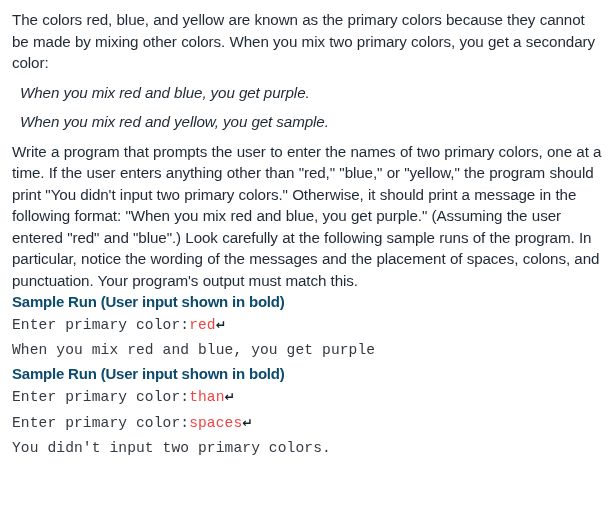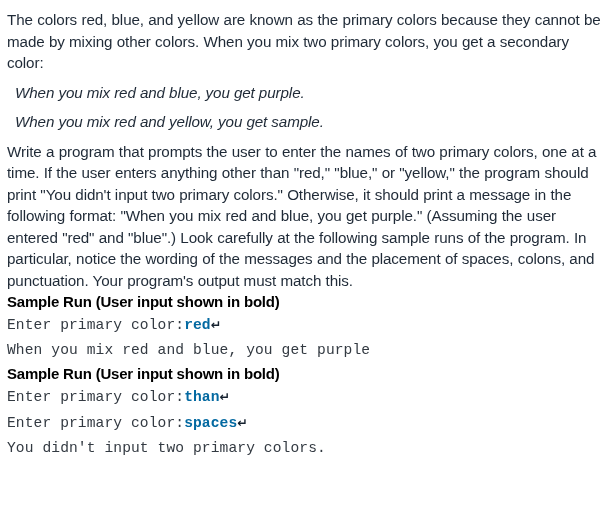--- a/index.html
+++ b/index.html
@@ -8,21 +8,21 @@
     background: #ffffff;
   }
   body {
     width: 613px;
     height: 517px;
     overflow: hidden;
     font-family: "Liberation Sans", sans-serif;
     color: #1f2a37;
   }
   #page {
-    padding: 9px 8px 0 7px;
+    padding: 9px 8px 0 12px;
     box-sizing: border-box;
     width: 613px;
   }
   .para {
     font-family: "Liberation Sans", sans-serif;
     font-size: 15.2px;
     line-height: 21.5px;
     color: #1f2a37;
     margin: 0;
     letter-spacing: -0.1px;
@@ -35,36 +35,36 @@
     line-height: 21.5px;
     color: #1f2a37;
     margin: 8px;
     letter-spacing: -0.1px;
   }
   .heading {
     font-family: "Liberation Sans", sans-serif;
     font-weight: bold;
     font-size: 15px;
     line-height: 21px;
-    color: #000000;
+    color: #0c4a6e;
     margin: 0;
     letter-spacing: -0.2px;
   }
   .mono-line {
     font-family: "Liberation Mono", "DejaVu Sans Mono", monospace;
     font-size: 14.6px;
     line-height: 25px;
     color: #333a42;
     margin: 0;
     white-space: pre;
     letter-spacing: 0.1px;
   }
   .mono-line .userinput {
-    font-weight: bold;
-    color: #0369a1;
+    font-weight: normal;
+    color: #ef4444;
   }
   .cr {
     font-family: "DejaVu Sans", sans-serif;
     font-size: 12.5px;
     font-weight: bold;
     color: #14202e;
   }
 </style>
 </head>
 <body>

